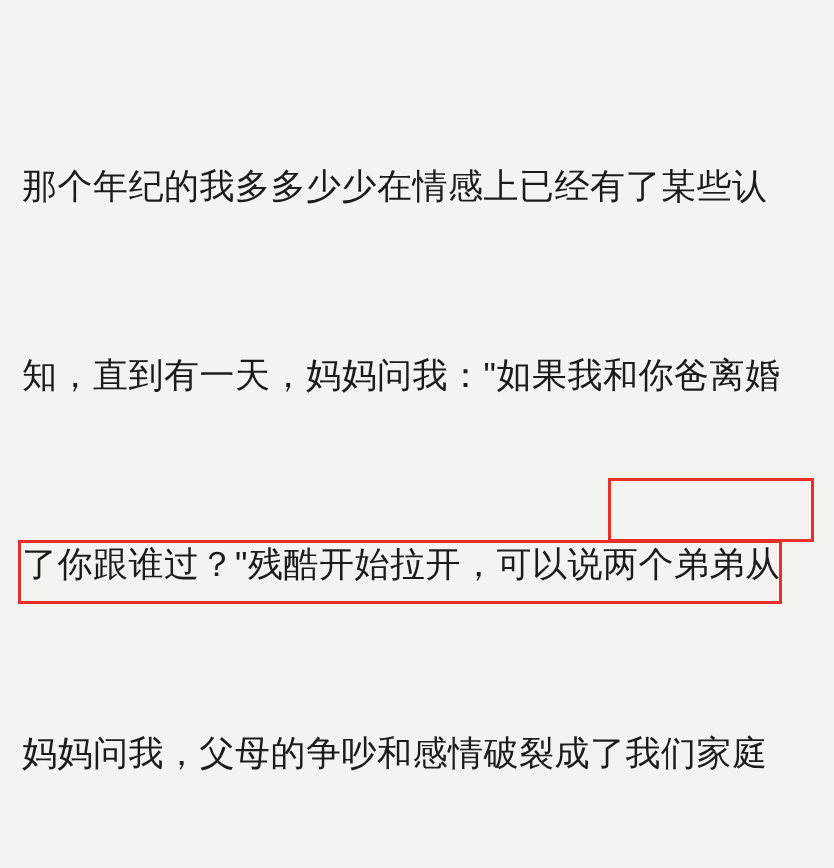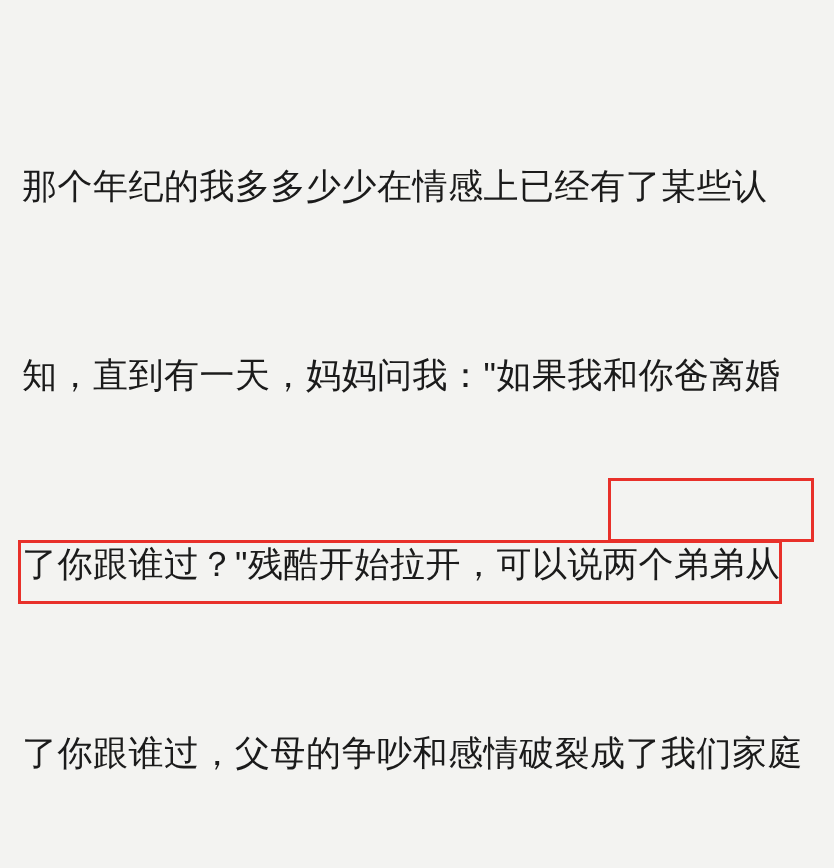--- a/index.html
+++ b/index.html
@@ -60,21 +60,21 @@
 </style>
 </head>
 <body>
 
 <div class="page">
 
   <div class="text-body">
     <span class="line">那个年纪的我多多少少在情感上已经有了某些认</span>
     <span class="line">知，直到有一天，妈妈问我："如果我和你爸离婚</span>
     <span class="line">了你跟谁过？"残酷开始拉开，可以说两个弟弟从</span>
-    <span class="line">了你跟谁过，父母的争吵和感情破裂成了我们家庭</span>
+    <span class="line">妈妈问我，父母的争吵和感情破裂成了我们家庭</span>
     
     
     
     
     
     
     
     
   </div>
 

